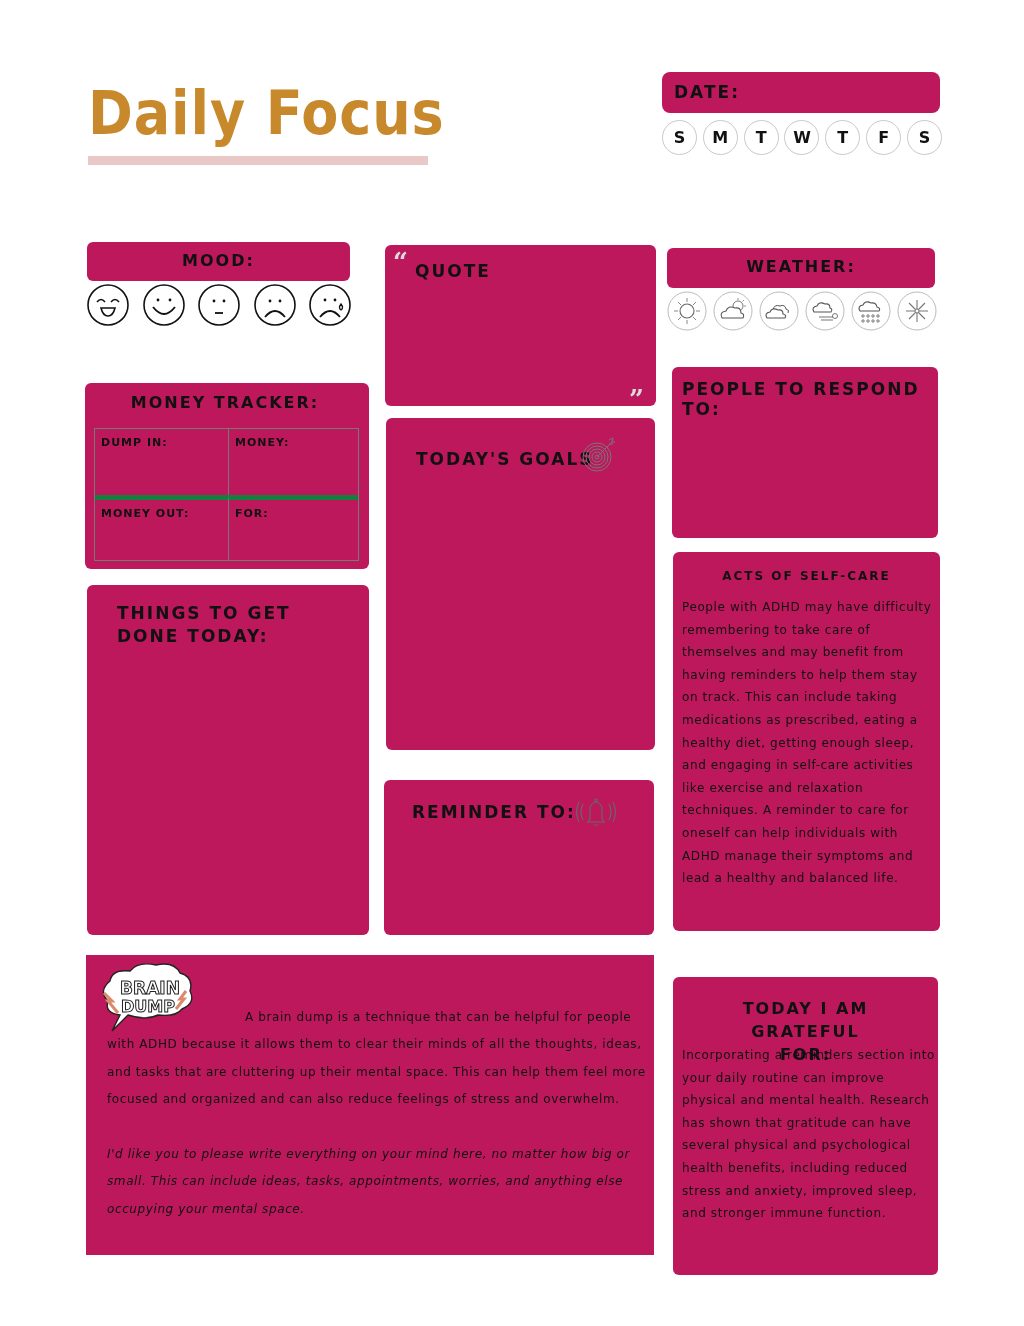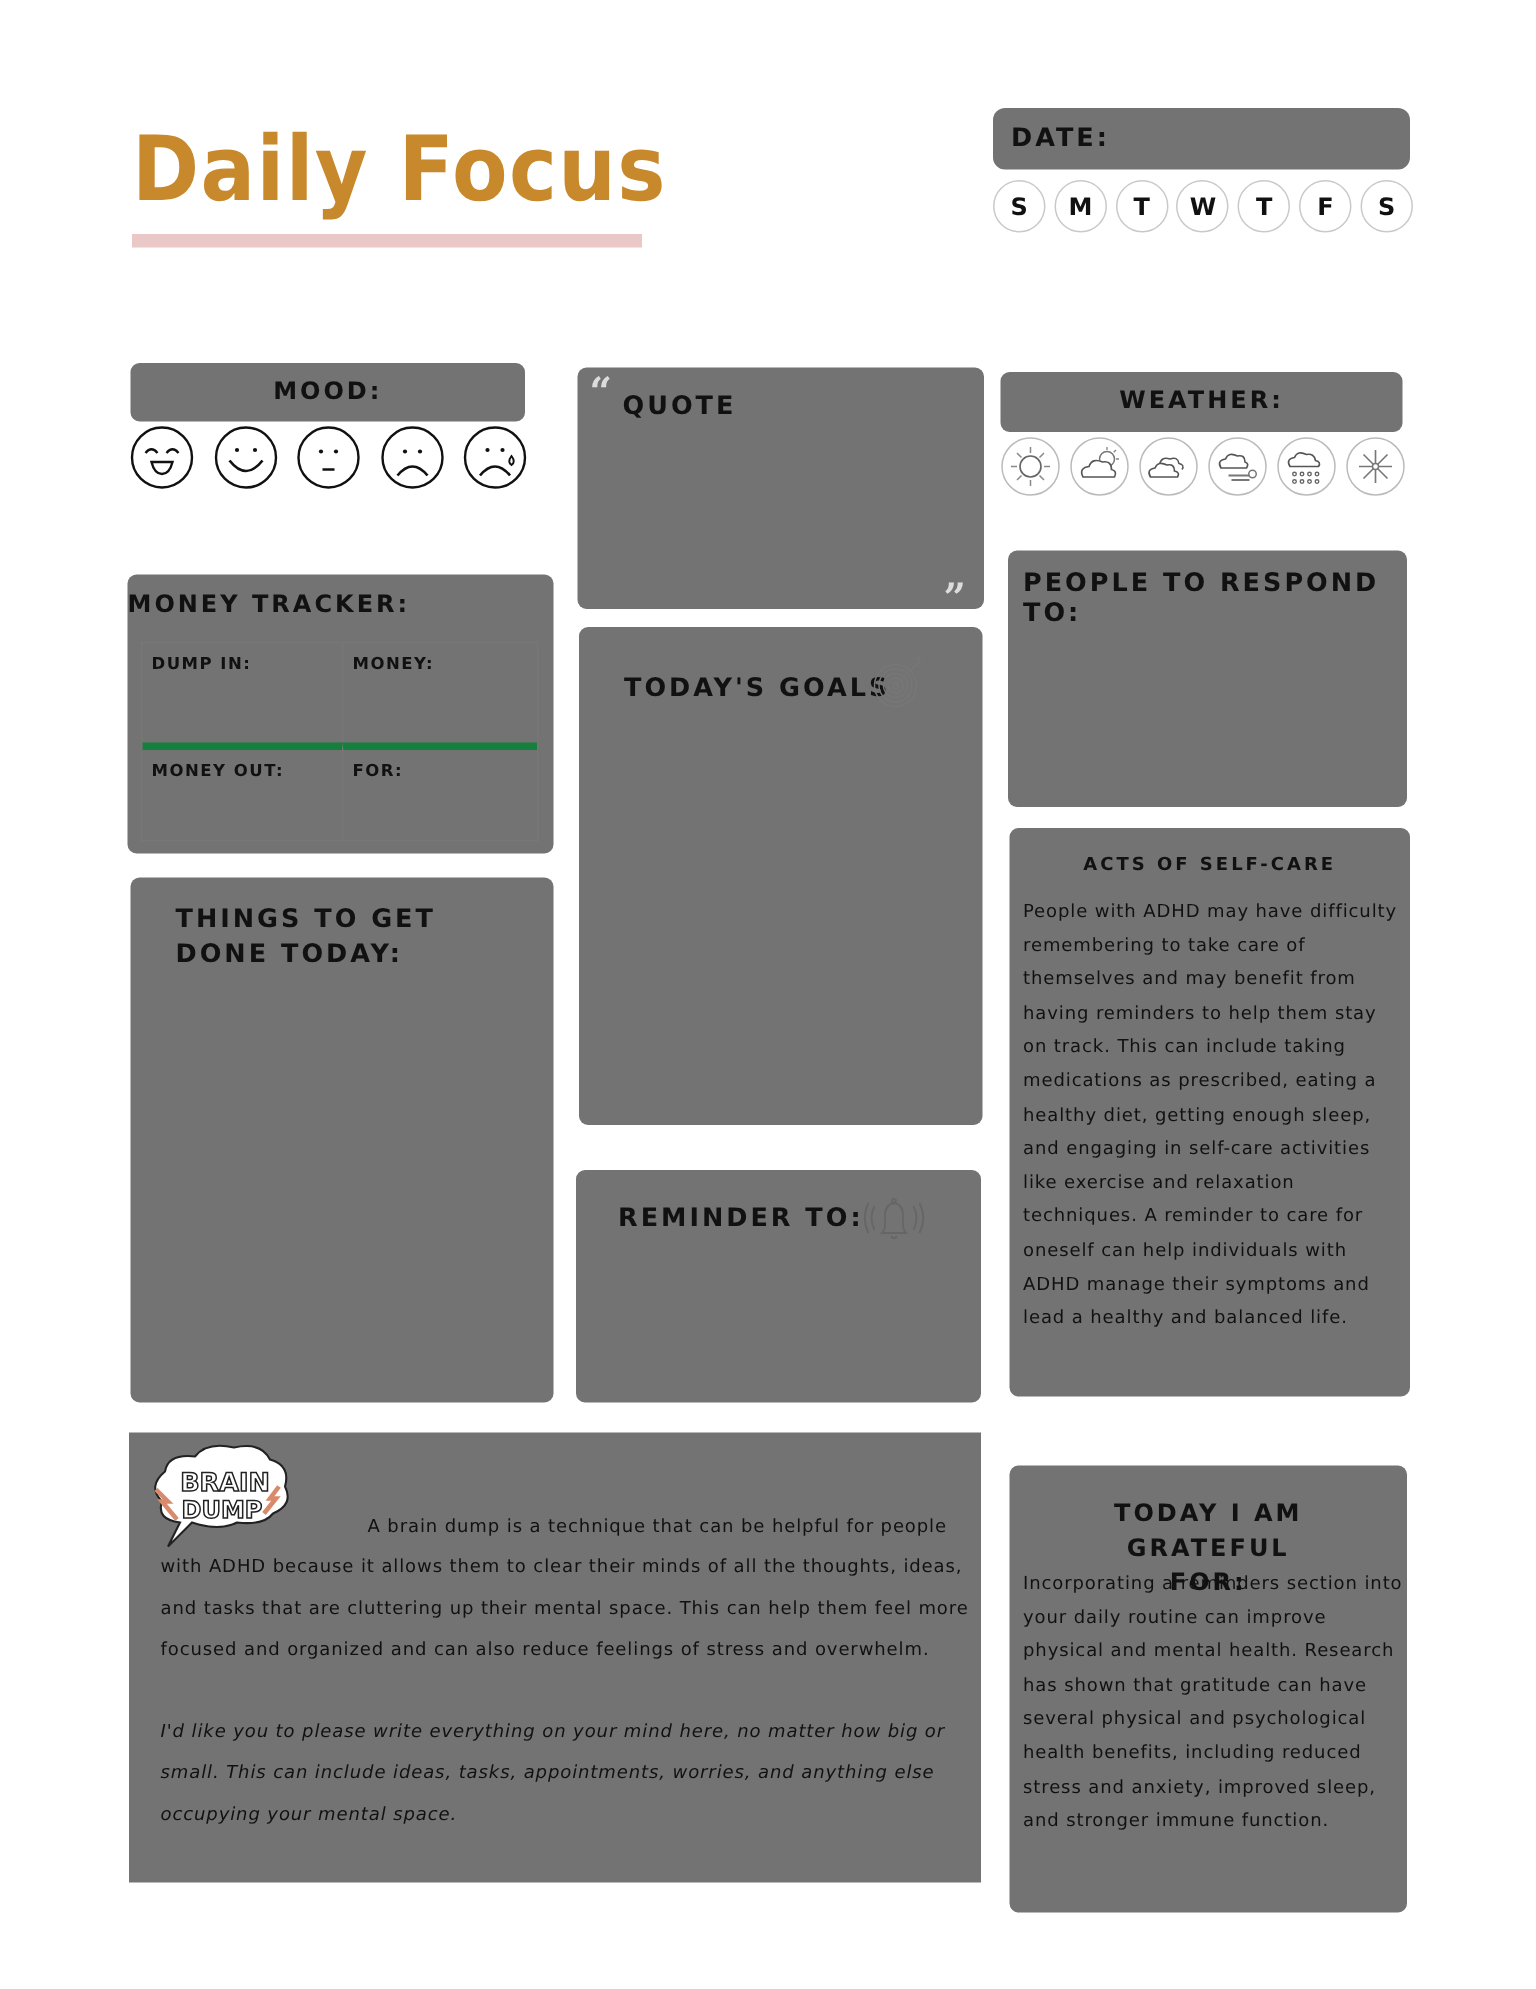--- a/index.html
+++ b/index.html
@@ -1,21 +1,21 @@
 <!DOCTYPE html>
 <html><head>
 <meta charset="utf-8">
 <style>
   * { box-sizing: border-box; margin: 0; padding: 0; }
   body {
     width: 1024px; height: 1326px; background: #ffffff; position: relative;
     font-family: "DejaVu Sans", sans-serif; color: #111; overflow: hidden;
   }
   .abs { position: absolute; }
-  .panel { position: absolute; background: #737373; border-radius: 6px; }
+  .panel { position: absolute; background: #be185d; border-radius: 6px; }
   .hdr {
     font-family: "DejaVu Sans", sans-serif; font-weight: bold;
     letter-spacing: 2px; color: #111; text-transform: uppercase;
   }
   .title {
     left: 88px; top: 78px; font-size: 60px; font-weight: bold;
     color: #c8892c; font-family: "DejaVu Sans", sans-serif; letter-spacing: 1px;
     transform: scaleX(0.9); transform-origin: left top;
   }
   .underline { left: 88px; top: 156px; width: 340px; height: 9px; background: #ebc8c8; }
@@ -41,21 +41,21 @@
 
   .weather-box { left: 667px; top: 248px; width: 268px; height: 40px; }
   .weather-box span { position: absolute; left: 0; right: 0; top: 9px; text-align: center; font-size: 16px; }
   .wicons { left: 667px; top: 291px; width: 270px; height: 40px; display: flex; justify-content: space-between; }
   .wicon { width: 40px; height: 40px; }
 
   .people-box { left: 672px; top: 367px; width: 266px; height: 171px; }
   .people-box .hdr { position: absolute; left: 10px; top: 12px; font-size: 17px; }
 
   .money-box { left: 85px; top: 383px; width: 284px; height: 186px; }
-  .money-box .hdr { position: absolute; left: 0; right: 4px; top: 10px; font-size: 16px; }
+  .money-box .hdr { position: absolute; left: 0; right: 4px; top: 10px; text-align: center; font-size: 16px; }
   .money-table {
     position: absolute; left: 9px; top: 45px; width: 265px; height: 133px;
     border: 1px solid #777; display: grid; grid-template-columns: 133px 1fr; grid-template-rows: 1fr 1fr;
   }
   .mcell { font-size: 11px; font-weight: bold; letter-spacing: 1px; padding: 7px 6px; }
   .mcell.r { border-left: 1px solid #777; }
   .mcell.b { border-top: 5px solid #15803d; }
 
   .goals-box { left: 386px; top: 418px; width: 269px; height: 332px; }
   .goals-box .hdr { position: absolute; left: 30px; top: 31px; font-size: 17px; }

